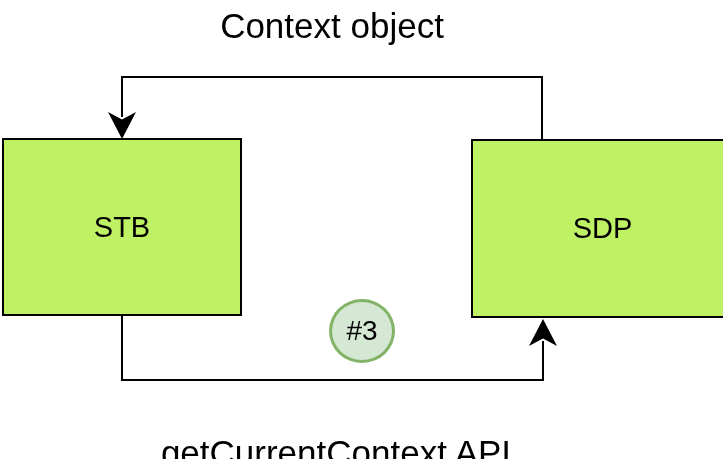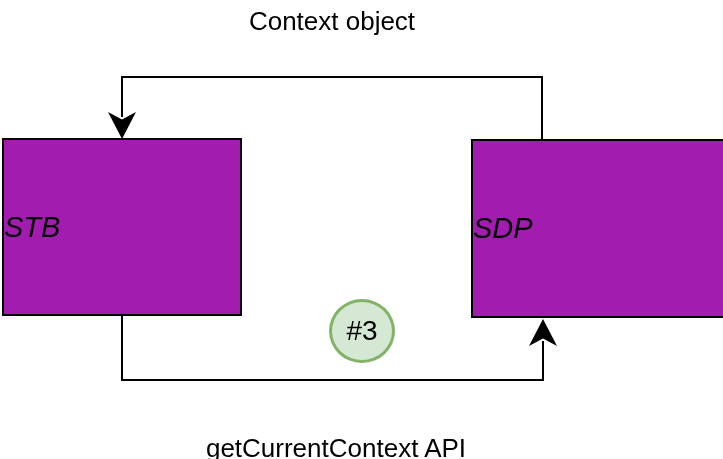--- a/index.html
+++ b/index.html
@@ -19,46 +19,45 @@
   .connectors {
     position: absolute;
     left: 0;
     top: 0;
     width: 723px;
     height: 459px;
   }
   .node {
     position: absolute;
     box-sizing: border-box;
-    background: #a21caf;
+    background: #bef264;
     border: 2px solid #000000;
     display: flex;
     align-items: center;
-    justify-content: flex-start;
+    justify-content: center;
     font-size: 29px;
     color: #000000;
-    font-style: italic;
   }
   .node-stb {
     left: 2px;
     top: 138px;
     width: 240px;
     height: 178px;
   }
   .node-sdp {
     left: 471px;
     top: 139px;
     width: 263px;
     height: 179px;
   }
   .edge-label {
     position: absolute;
     width: 400px;
     text-align: center;
-    font-size: 26px;
+    font-size: 35px;
     color: #000000;
     white-space: nowrap;
   }
   .top-label {
     left: 132px;
     top: 6px;
   }
   .bottom-label {
     left: 136px;
     top: 421px;

